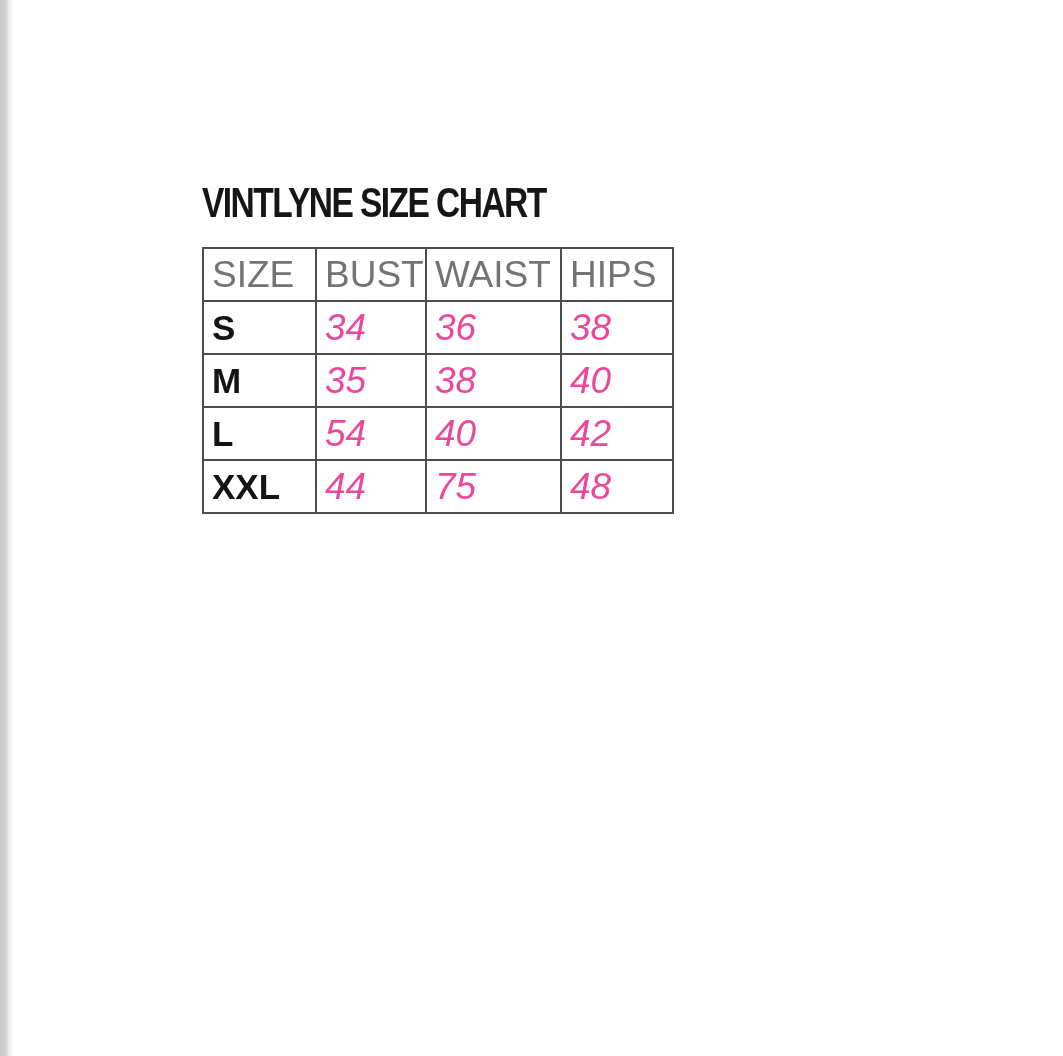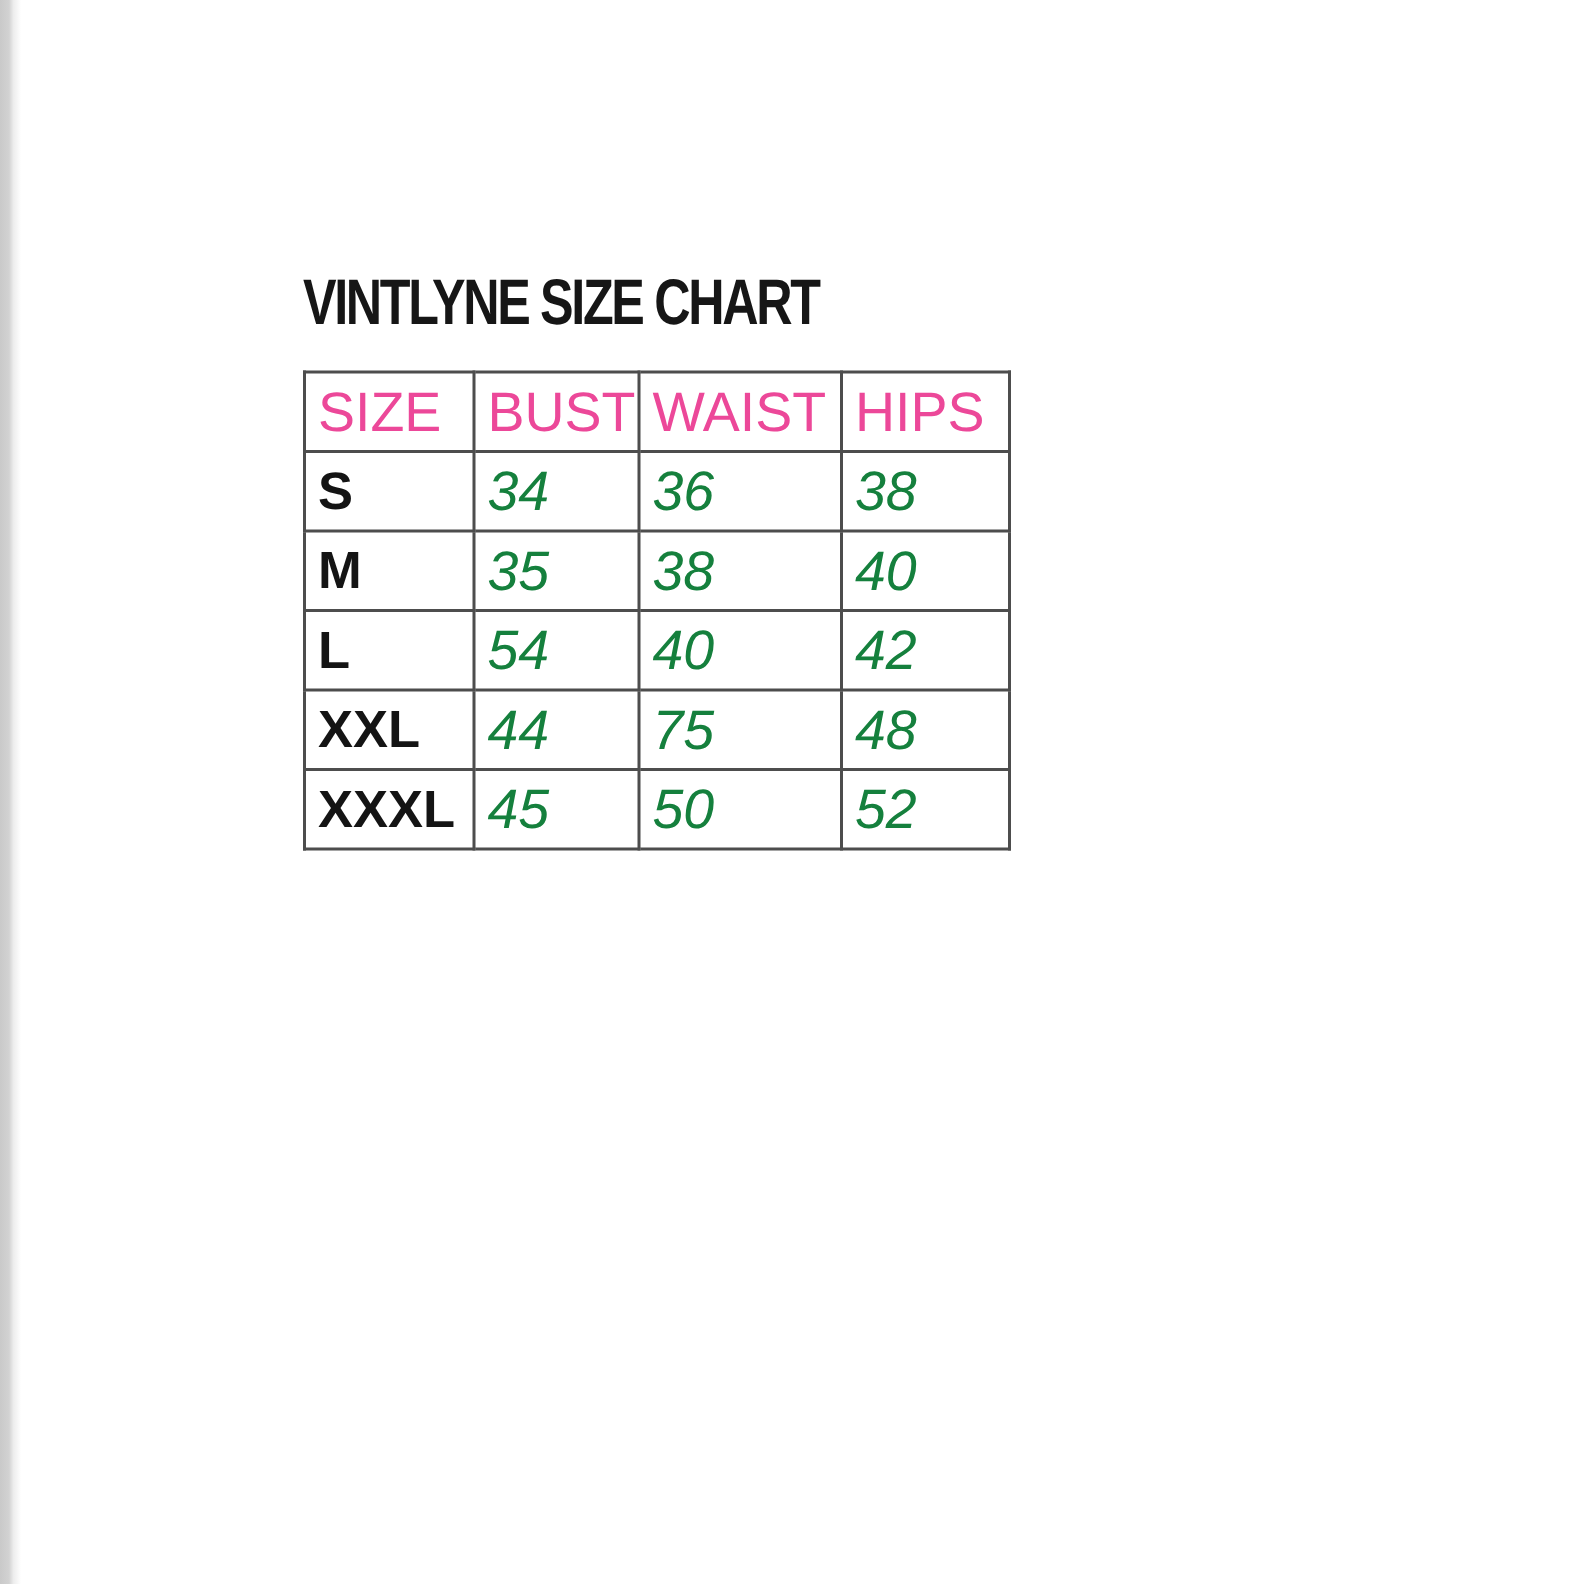--- a/index.html
+++ b/index.html
@@ -55,32 +55,32 @@
     height: 51px;
     padding: 0 0 0 8px;
     text-align: left;
     vertical-align: middle;
     white-space: nowrap;
     overflow: hidden;
   }
   table.size-chart th {
     font-weight: 400;
     font-size: 37px;
-    color: #ec4899;
+    color: #737373;
     transform: none;
   }
   td.size-label {
     font-weight: 700;
     font-size: 35px;
     color: #141414;
   }
   td.measure {
     font-style: italic;
     font-size: 37px;
-    color: #15803d;
+    color: #ec4899;
   }
 </style>
 </head>
 <body>
 
 <div class="edge-strip"></div>
 
 <h1 class="chart-title">VINTLYNE SIZE CHART</h1>
 
 <table class="size-chart">
@@ -116,20 +116,14 @@
       <td class="measure">54</td>
       <td class="measure">40</td>
       <td class="measure">42</td>
     </tr>
     <tr>
       <td class="size-label">XXL</td>
       <td class="measure">44</td>
       <td class="measure">75</td>
       <td class="measure">48</td>
     </tr>
-    <tr>
-      <td class="size-label">XXXL</td>
-      <td class="measure">45</td>
-      <td class="measure">50</td>
-      <td class="measure">52</td>
-    </tr>
   </tbody>
 </table>
 
 </body></html>

